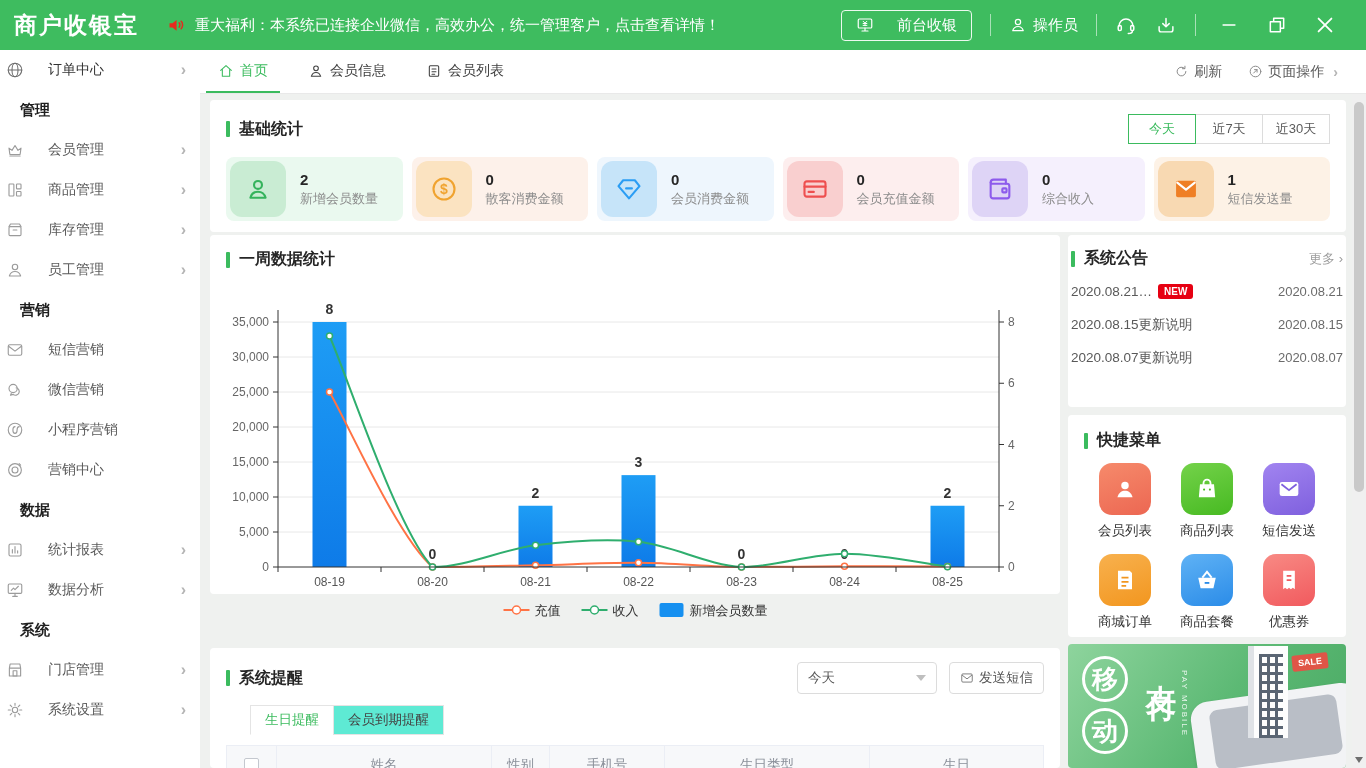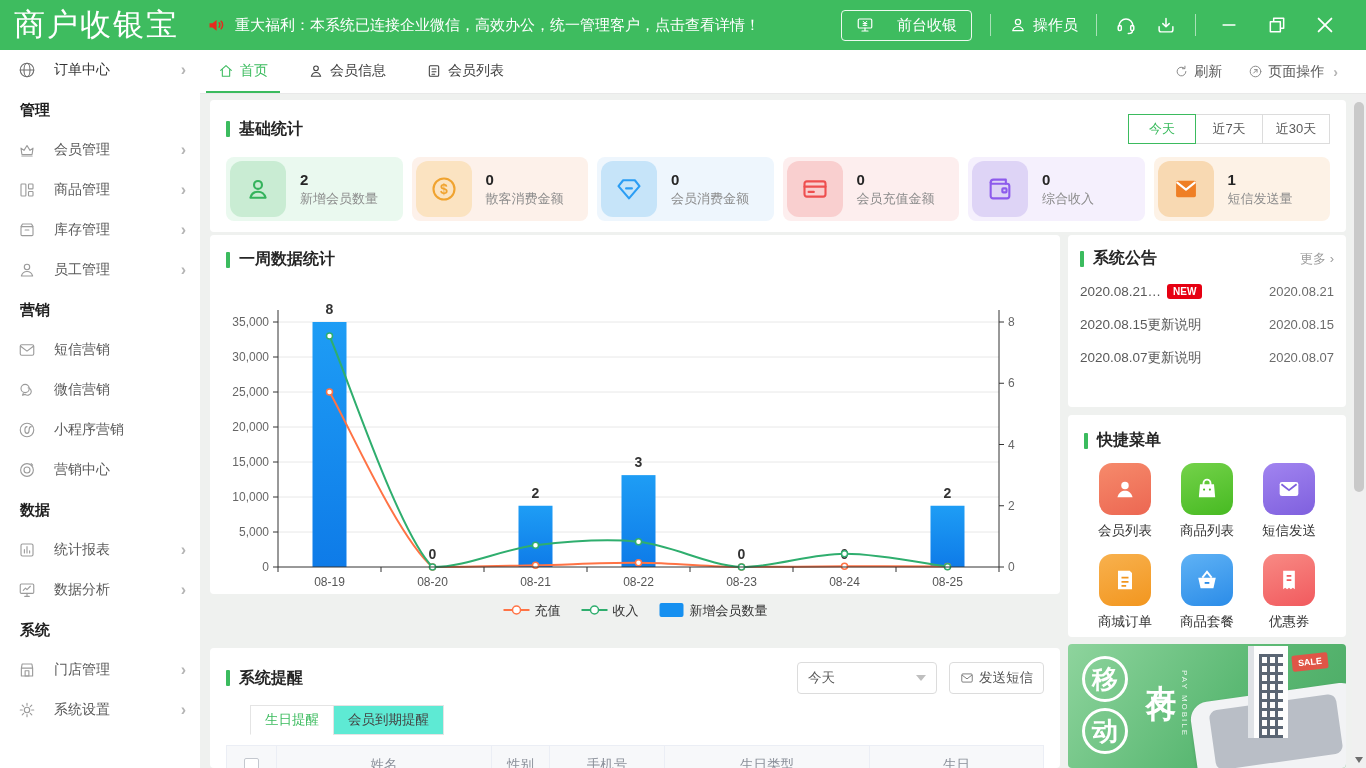--- a/index.html
+++ b/index.html
@@ -1,32 +1,32 @@
 <!DOCTYPE html>
 <html><head>
 <meta charset="utf-8">
 <style>
   * { box-sizing: border-box; margin: 0; padding: 0; }
   html, body { width: 1366px; height: 768px; overflow: hidden; }
   body { font-family: "Liberation Sans", "DejaVu Sans", sans-serif; background: #eff1ef; position: relative; color: #333; }
 
   
   .topbar { position: absolute; left: 0; top: 0; width: 1366px; height: 50px; background: #3ebc5f; display: flex; align-items: center; color: #fff; }
-  .logo { font-size: 31px; font-weight: normal; letter-spacing: 2px; padding: 0 28px 0 14px; white-space: nowrap; }
+  .logo { font-size: 23px; font-weight: bold; letter-spacing: 2px; padding: 0 28px 0 14px; white-space: nowrap; }
   .announce { display: flex; align-items: center; gap: 8px; font-size: 15px; white-space: nowrap; cursor: pointer; }
   .topbar-right { margin-left: auto; display: flex; align-items: center; gap: 18px; padding-right: 26px; }
   .cashier-btn { display: flex; align-items: center; gap: 23px; border: 1px solid rgba(255,255,255,.9); border-radius: 4px; padding: 5px 14px; font-size: 15px; cursor: pointer; }
   .tb-divider { width: 1px; height: 22px; background: rgba(255,255,255,.55); }
   .operator { display: flex; align-items: center; gap: 6px; font-size: 15px; cursor: pointer; }
   .tb-icon { width: 22px; height: 22px; cursor: pointer; }
   .win-btn { width: 30px; height: 30px; display: flex; align-items: center; justify-content: center; cursor: pointer; }
 
   
   .sidebar { position: absolute; left: 0; top: 50px; width: 200px; height: 718px; background: #fff; }
-  .side-row { height: 40px; display: flex; align-items: center; gap: 18px; padding: 0 14px 0 18px; font-size: 14px; color: #5a5a5a; cursor: pointer; }
+  .side-row { height: 40px; display: flex; align-items: center; gap: 24px; padding: 0 14px 0 6px; font-size: 14px; color: #5a5a5a; cursor: pointer; }
   .side-row.first { color: #333; }
   .side-row .chev { margin-left: auto; color: #b5b5b5; font-size: 16px; font-weight: bold; }
   .side-section { height: 40px; line-height: 40px; padding-left: 20px; font-size: 15px; font-weight: bold; color: #1f1f1f; }
   .sic { width: 18px; height: 18px; color: #9b9b9b; flex: none; }
   .sic svg { width: 18px; height: 18px; stroke: currentColor; fill: none; stroke-width: 1.5; stroke-linecap: round; stroke-linejoin: round; }
   .side-row.first .sic { color: #6f6f6f; }
 
   
   .tabbar { position: absolute; left: 200px; top: 50px; width: 1166px; height: 44px; background: #fff; border-bottom: 1px solid #e9e9e9; display: flex; align-items: center; padding: 0 28px 0 6px; }
   .tab { height: 43px; display: flex; align-items: center; gap: 6px; padding: 0 12px; margin-right: 16px; font-size: 14px; color: #404040; cursor: pointer; border-bottom: 2px solid transparent; }
@@ -54,21 +54,21 @@
   .stat-tile svg { width: 28px; height: 28px; fill: none; stroke-width: 1.8; stroke-linecap: round; stroke-linejoin: round; }
   .stat-num { font-size: 15px; font-weight: bold; color: #262626; line-height: 20px; }
   .stat-label { font-size: 13px; color: #8c8c8c; line-height: 18px; }
 
   
   #week-card { left: 10px; top: 141px; width: 850px; height: 359px; padding: 14px 0 0 16px; }
   #week-chart { display: block; margin-top: 2px; }
   #week-chart text { font-family: "Liberation Sans", sans-serif; }
 
   
-  #ann-card { left: 868px; top: 141px; width: 278px; height: 172px; padding: 13px 12px; }
+  #ann-card { left: 868px; top: 141px; width: 278px; height: 172px; padding: 13px 3px; }
   .more-link { margin-left: auto; color: #9c9c9c; font-size: 13px; cursor: pointer; }
   .ann-row { display: flex; align-items: center; height: 33px; font-size: 13.5px; color: #595959; cursor: pointer; }
   .ann-title { white-space: nowrap; overflow: hidden; max-width: 160px; }
   .new-badge { background: #e60012; color: #fff; font-size: 10px; font-weight: bold; border-radius: 3px; padding: 2px 6px; margin-left: 6px; flex: none; }
   .ann-date { margin-left: auto; color: #6b6b6b; font-size: 13px; }
 
   
   #quick-card { left: 868px; top: 321px; width: 278px; height: 222px; padding: 15px 16px; }
   .quick-grid { display: grid; grid-template-columns: repeat(3, 1fr); row-gap: 14px; margin-top: 12px; justify-items: center; }
   .quick-item { display: flex; flex-direction: column; align-items: center; gap: 7px; cursor: pointer; }

